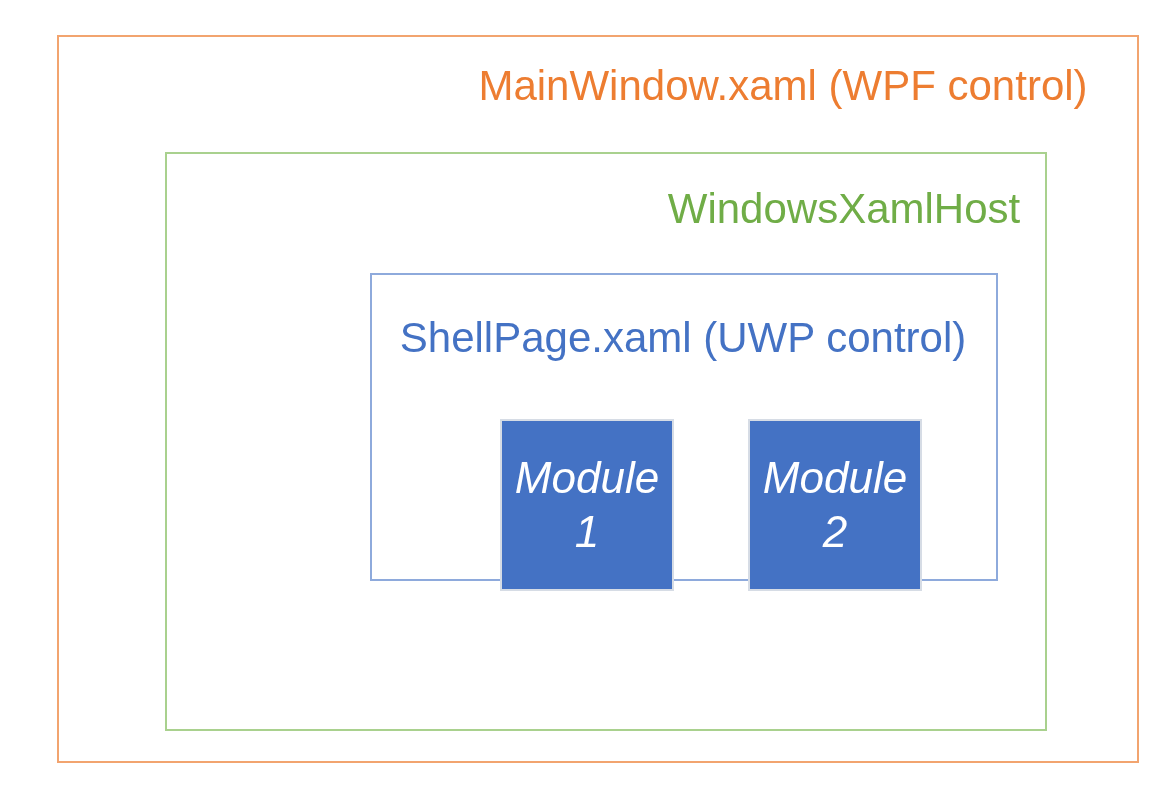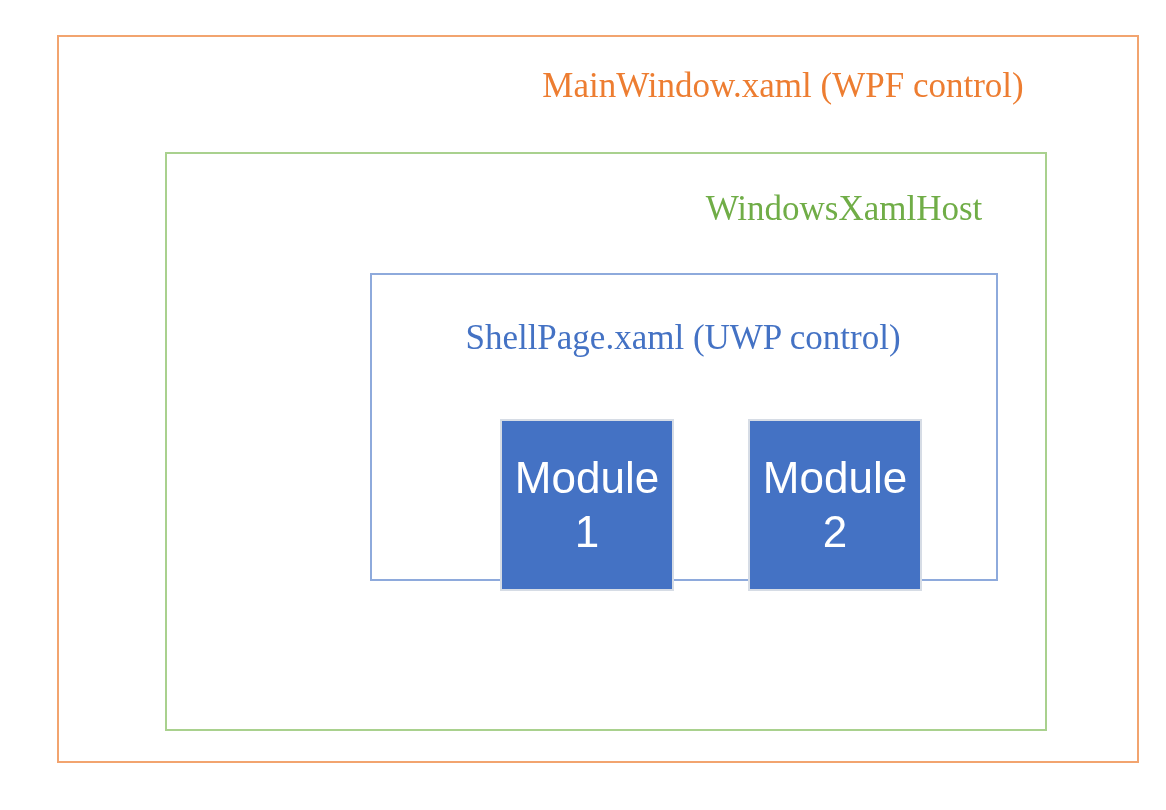--- a/index.html
+++ b/index.html
@@ -33,43 +33,43 @@
   }
   .frame.shell {
     left: 203px; top: 119px;
     width: 628px; height: 308px;
     border: 2px solid #8EAADC;
   }
   .box-title {
     position: absolute;
     transform: translate(-50%, -50%);
     white-space: nowrap;
-    font-size: 35px;
+    font-size: 42px;
     line-height: 1.1;
     font-weight: 400;
-    font-family: Liberation Serif, serif;
   }
   .title-orange { left: 724px; top: 49px;  color: #ED7D31; }
   .title-green  { left: 677px; top: 55px;  color: #70AD47; }
   .title-blue   { left: 311px; top: 63px;  color: #4472C4; }
   .module {
     position: absolute;
     box-sizing: border-box;
     width: 174px; height: 172px;
     top: 144px;
     background: #4472C4;
     border: 2px solid #D6DCE5;
     display: flex;
     flex-direction: column;
     align-items: center;
     justify-content: center;
     color: #FFFFFF;
     font-size: 44px;
     line-height: 54px;
     text-align: right;
+    font-style: italic;
   }
   .module.m1 { left: 128px; }
   .module.m2 { left: 376px; }
 </style>
 </head>
 <body>
 
 <div class="canvas">
 
   <div class="frame outer">

